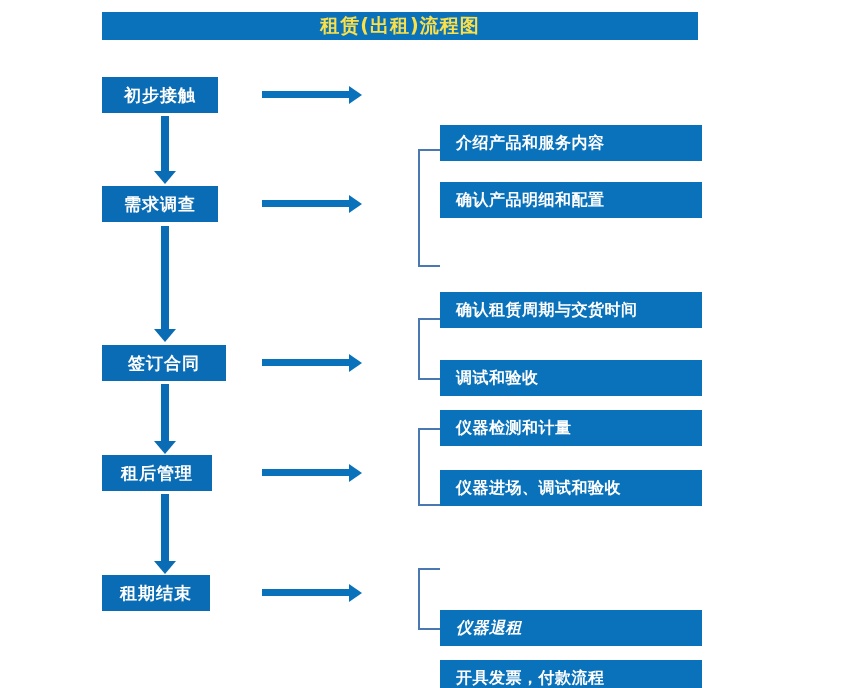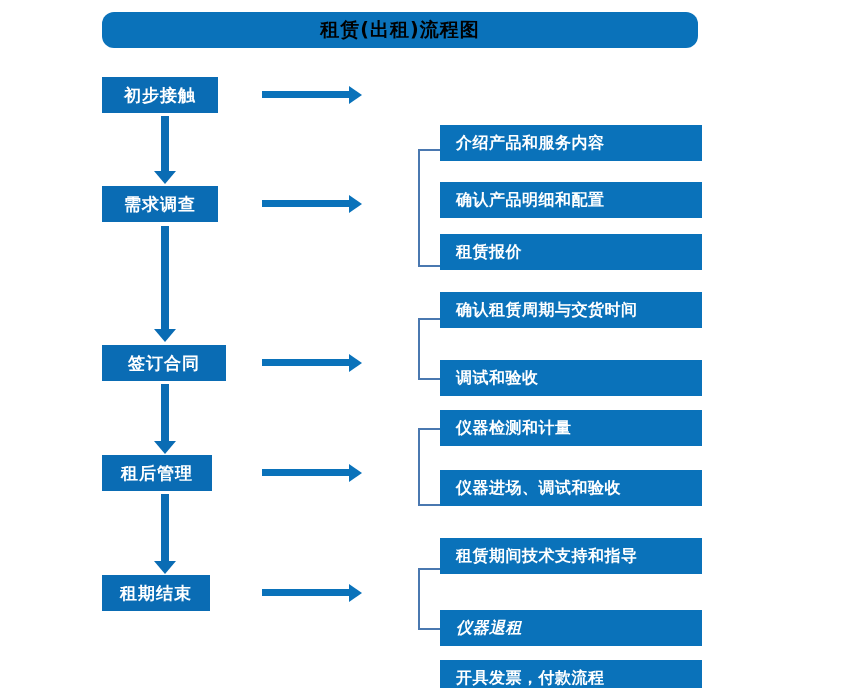--- a/index.html
+++ b/index.html
@@ -19,31 +19,30 @@
     width: 844px;
     height: 688px;
   }
 
   
   .title-bar {
     position: absolute;
     left: 102px;
     top: 12px;
     width: 596px;
-    height: 36px;
+    height: 28px;
     background: #0a72ba;
-    color: #000000;
+    color: #fde047;
     font-size: 19px;
     font-weight: bold;
     letter-spacing: 1px;
     display: flex;
     align-items: center;
     justify-content: center;
     box-sizing: border-box;
-    border-radius: 12px;
   }
 
   
   .stage-box {
     position: absolute;
     height: 36px;
     background: #0a6cb4;
     color: #ffffff;
     font-size: 17px;
     font-weight: bold;
@@ -193,29 +192,27 @@
   <div class="bracket" style="left:418px; top:318px; height:62px;"></div>
 
   <div class="bracket" style="left:418px; top:428px; height:78px;"></div>
 
   <div class="bracket" style="left:418px; top:568px; height:62px;"></div>
 
   <div class="detail-box" style="top:77px;">介绍产品和服务内容</div>
 
   <div class="detail-box" style="top:134px;">确认产品明细和配置</div>
 
-  <div class="detail-box" style="top:186px;">租赁报价</div>
 
   <div class="detail-box" style="top:244px;">确认租赁周期与交货时间</div>
 
   <div class="detail-box" style="top:312px;">调试和验收</div>
 
   <div class="detail-box" style="top:362px;">仪器检测和计量</div>
 
   <div class="detail-box" style="top:422px;">仪器进场、调试和验收</div>
 
-  <div class="detail-box" style="top:490px;">租赁期间技术支持和指导</div>
 
   <div class="detail-box" style="top:562px;font-style:italic;">仪器退租</div>
 
   <div class="detail-box" style="top:612px;">开具发票，付款流程</div>
 
 </div>
 
 </body></html>

